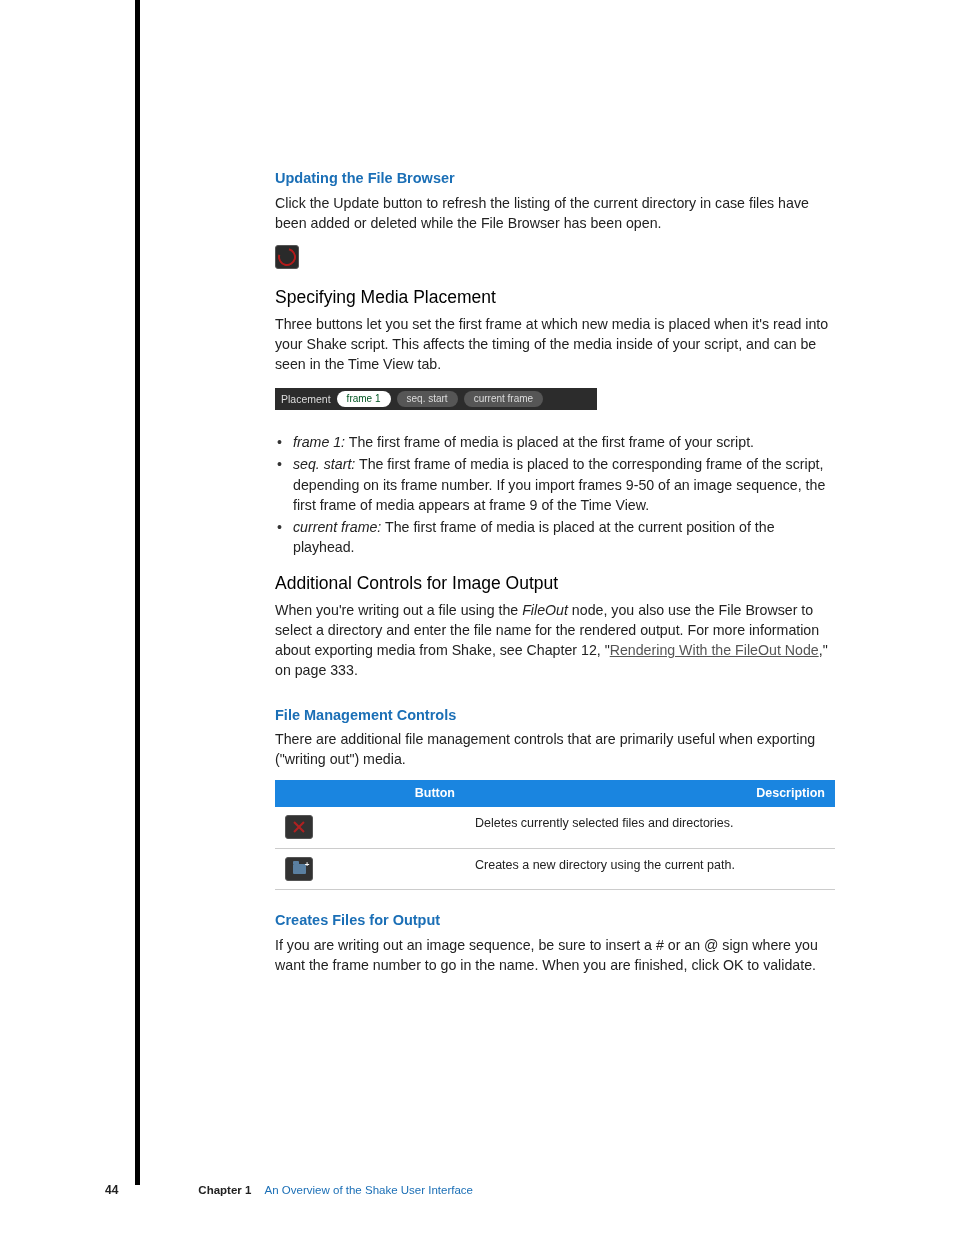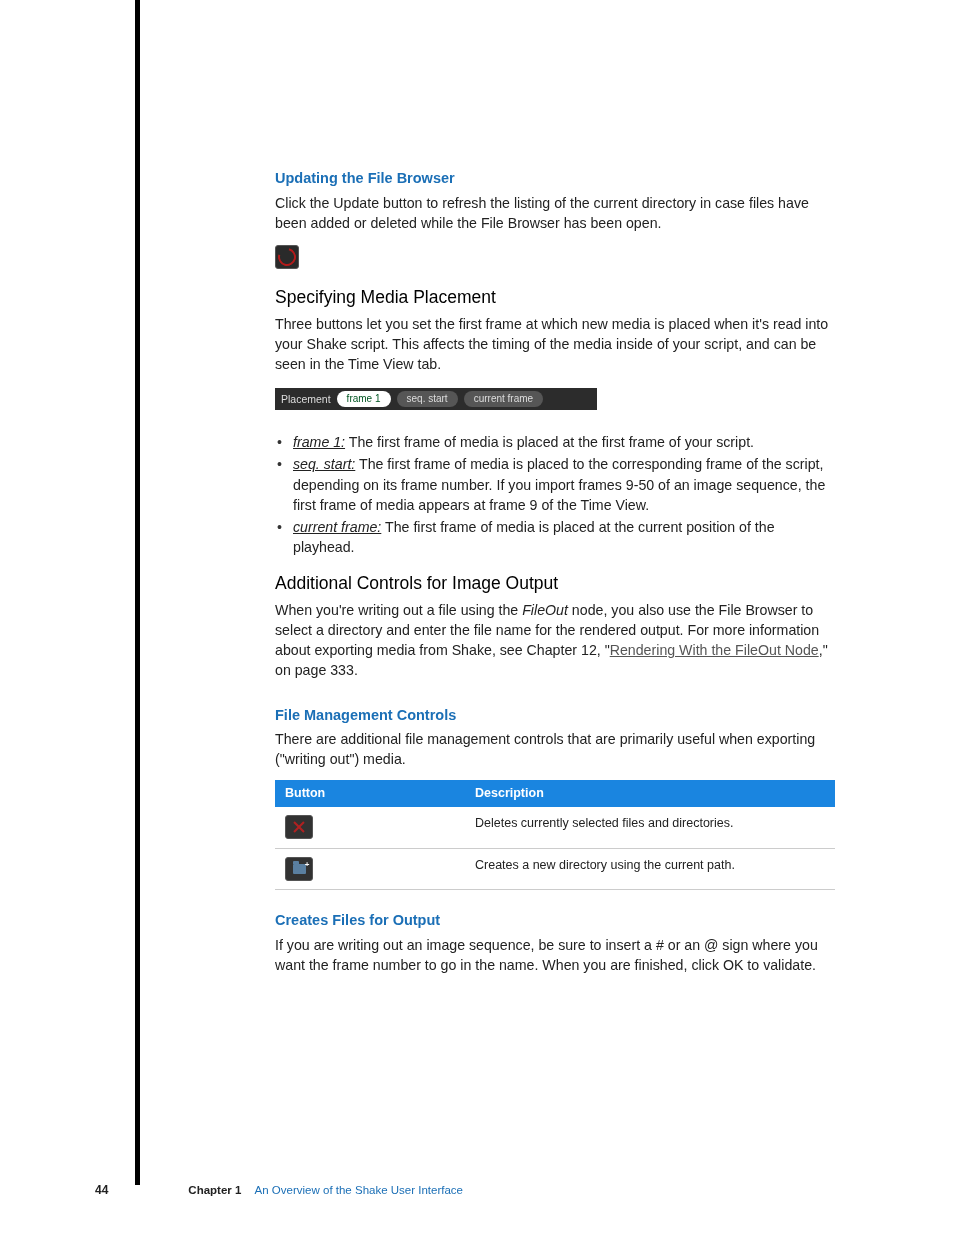--- a/index.html
+++ b/index.html
@@ -69,36 +69,36 @@
     background:#565656;
     border-radius:10px;
     padding:1px 10px;
     color:#ddd;
     font-size:10px;
   }
   .pill.active { background:#ffffff; color:#052; }
   ul.bullets { list-style:none; padding:0; margin:0 0 14px 0;}
   ul.bullets li { position:relative; padding-left:18px; margin-bottom:2px;}
   ul.bullets li::before { content:"•"; position:absolute; left:2px; color:#333;}
-  .term { font-style: italic; text-decoration: underline; }
+  .term { font-style: italic; }
   .italic { font-style: italic; }
   a.xref {
     color: #555;
     text-decoration: underline;
   }
   table.filemgmt {
     width: 560px;
     border-collapse: collapse;
     margin: 10px 0 20px 0;
     font-size: 13px;
   }
   table.filemgmt thead th {
     background:#1a85e0;
     color:#fff;
-    text-align:left;
+    text-align:right;
     font-weight:600;
     padding:5px 10px;
     font-size:12.5px;
   }
   table.filemgmt thead th:first-child { width:170px; }
   table.filemgmt tbody td {
     padding:8px 10px;
     vertical-align: top;
     border-bottom:1px solid #ccc;
     font-size:12.5px;
@@ -114,21 +114,21 @@
   .folder-glyph::before{content:"";position:absolute;top:-3px;left:0;width:6px;height:3px;background:#5a7fa0;border-radius:1px 1px 0 0;}
   .folder-glyph::after{content:"+";position:absolute;right:-4px;top:-5px;color:#fff;font-size:8px;font-weight:bold;}
   .delete-glyph { width:14px; height:14px; position:relative;}
   .delete-glyph::before, .delete-glyph::after{
     content:"";position:absolute;left:6px;top:0;width:2px;height:14px;background:#b02020;transform:rotate(45deg);
   }
   .delete-glyph::after{ transform:rotate(-45deg);}
   .footer {
     position:absolute;
     bottom:36px;
-    left:95px;
+    left:105px;
     font-size:12px;
     display:flex;
     gap:80px;
     align-items:baseline;
   }
   .footer .pnum { font-weight:700; color:#222; }
   .footer .chap { font-size:11.5px; }
   .footer .chap b { font-weight:700; }
   .footer .chap .ctitle { color:#1b6fb6; margin-left:10px; }
   .spacer-md { height: 14px; }

